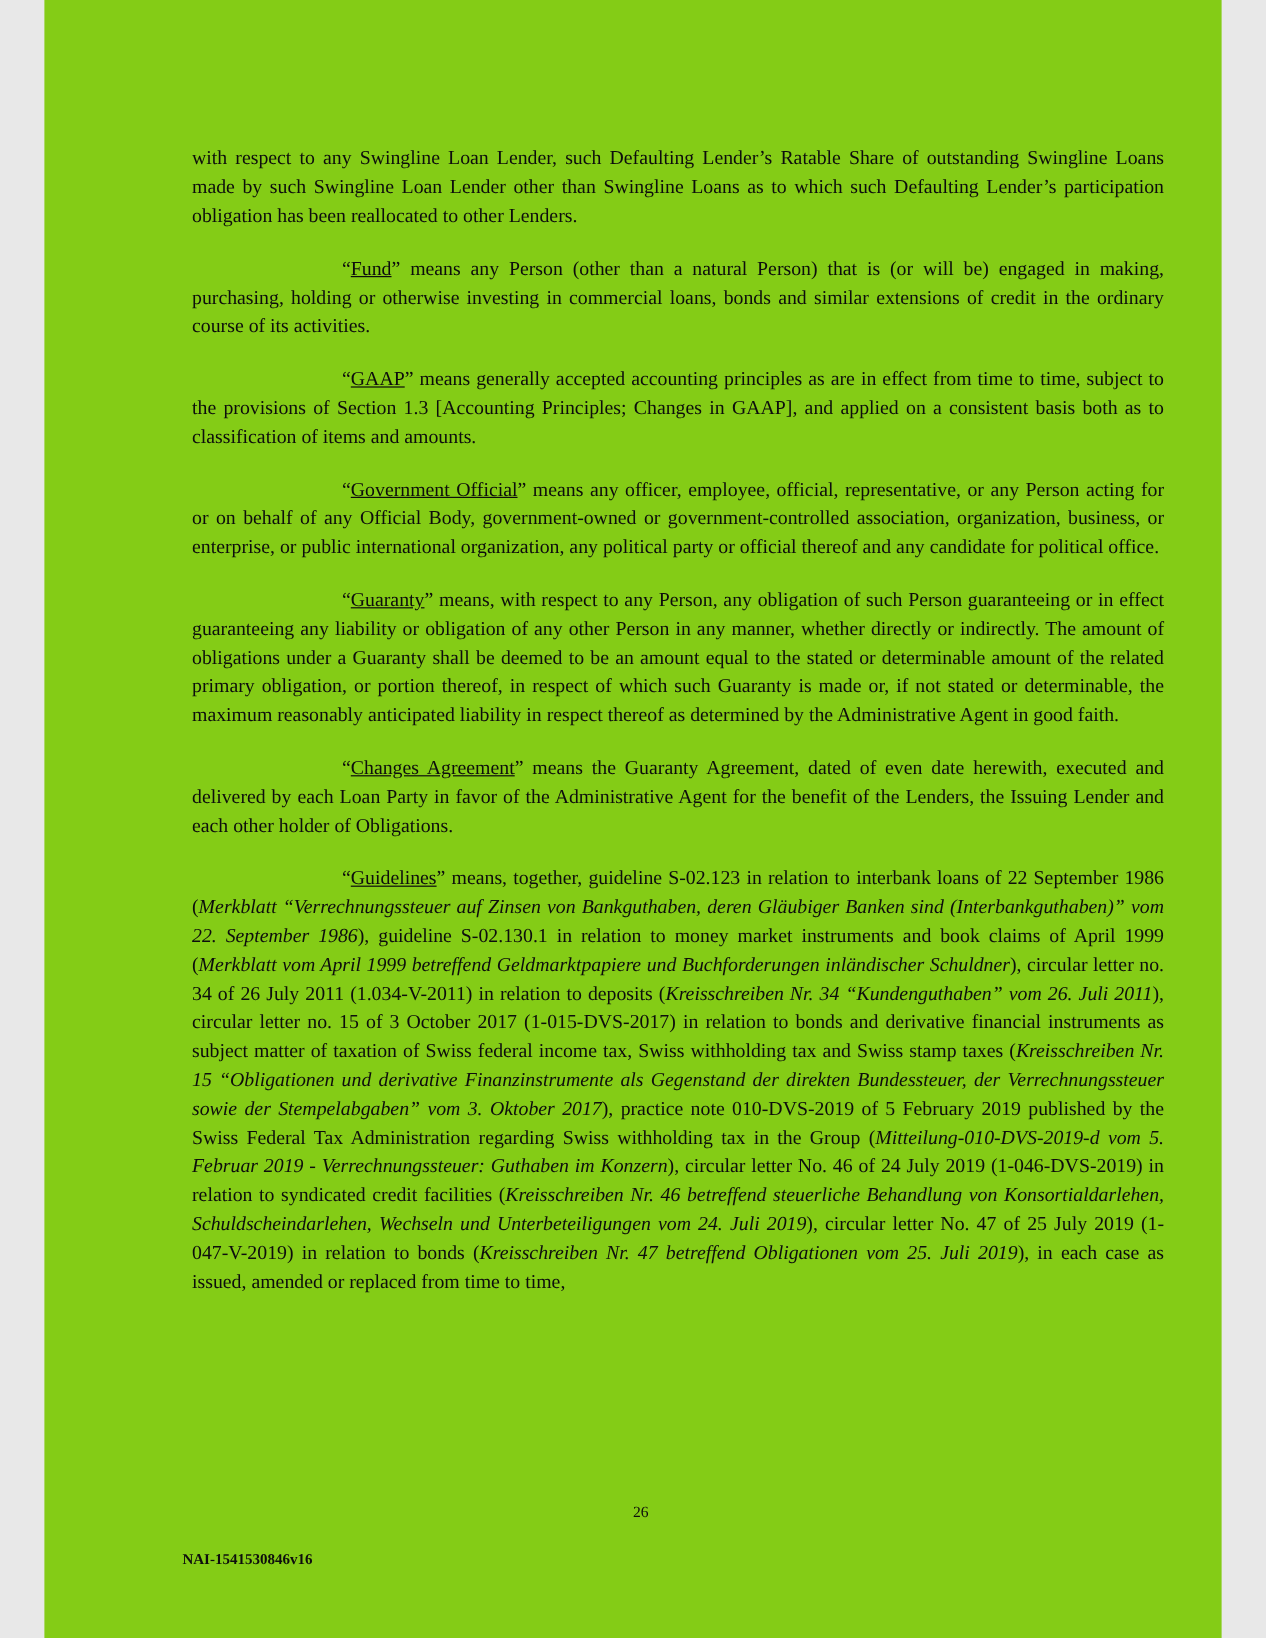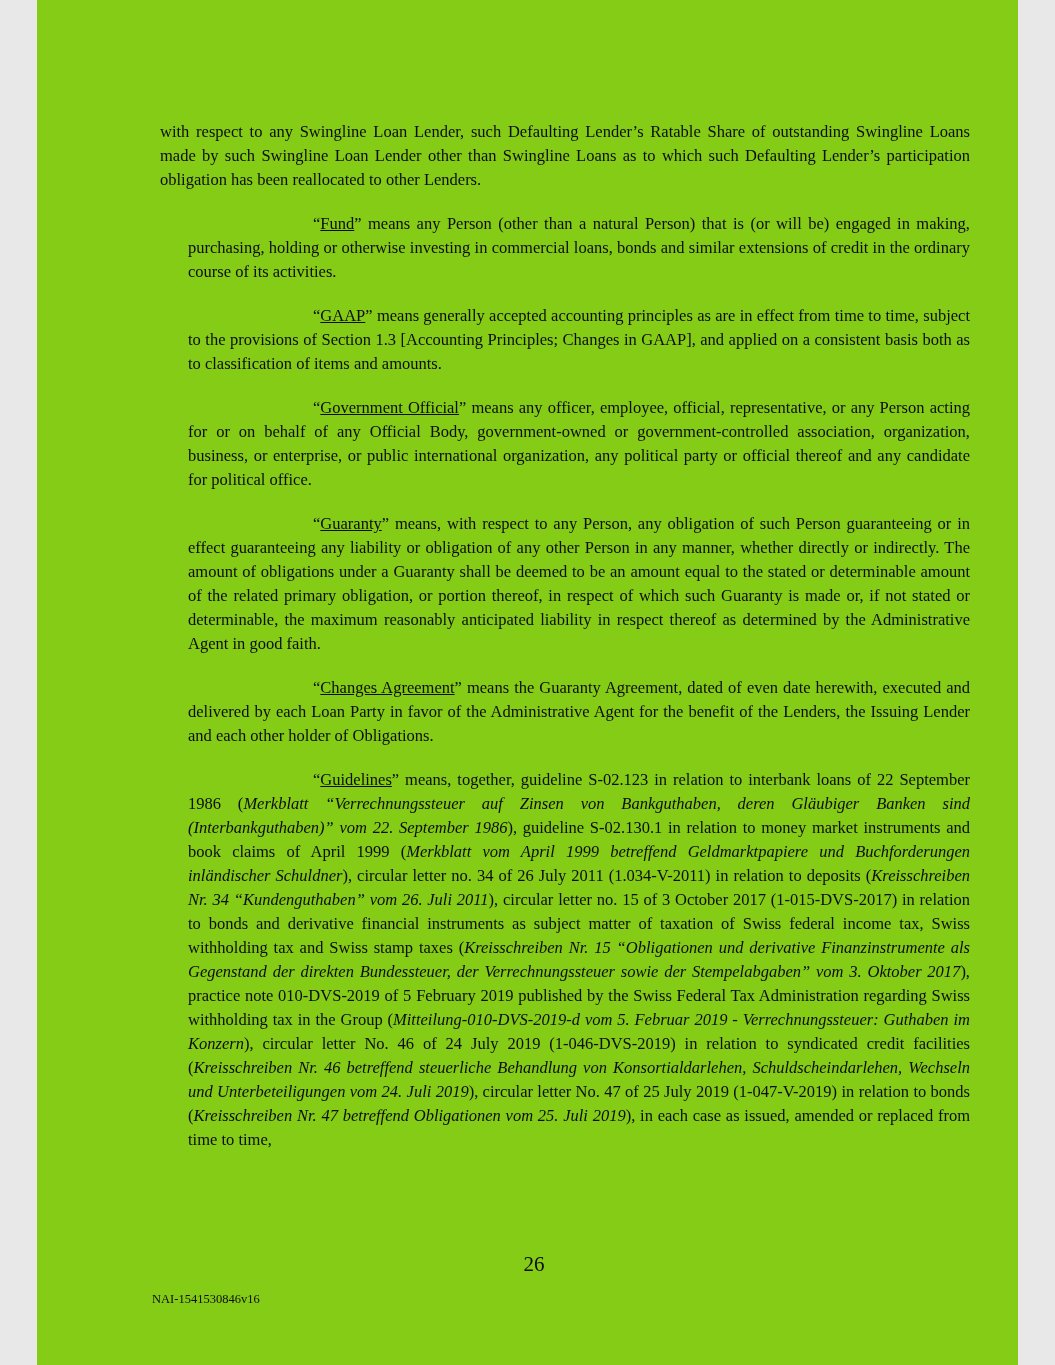--- a/index.html
+++ b/index.html
@@ -24,37 +24,37 @@
     width: 810px;
   }
   .content p {
     margin: 0 0 20px 0;
     font-size: 16.5px;
     line-height: 24px;
     text-align: justify;
   }
   .content p.indent {
     text-indent: 125px;
-    margin-left: 28px;
   }
   .u { text-decoration: underline; }
   .i { font-style: italic; }
   .page-number {
     position: absolute;
     left: 13px;
     right: 0;
     top: 1252px;
     text-align: center;
-    font-size: 21px;
+    font-size: 13px;
   }
   .doc-id {
     position: absolute;
     left: 115px;
     top: 1292px;
     font-size: 12.5px;
+    font-weight: bold;
   }
 </style>
 </head>
 <body>
 
 <div class="page">
   <div class="content">
     <p><span>with respect to any Swingline Loan Lender, such Defaulting Lender’s Ratable Share of outstanding Swingline Loans made by such Swingline Loan Lender other than Swingline Loans as to which such Defaulting Lender’s participation obligation has been reallocated to other Lenders.</span></p>
     <p class="indent"><span>“</span><span class="u">Fund</span><span>” means any Person (other than a natural Person) that is (or will be) engaged in making, purchasing, holding or otherwise investing in commercial loans, bonds and similar extensions of credit in the ordinary course of its activities.</span></p>
     <p class="indent"><span>“</span><span class="u">GAAP</span><span>” means generally accepted accounting principles as are in effect from time to time, subject to the provisions of Section 1.3 [Accounting Principles; Changes in GAAP], and applied on a consistent basis both as to classification of items and amounts.</span></p>

